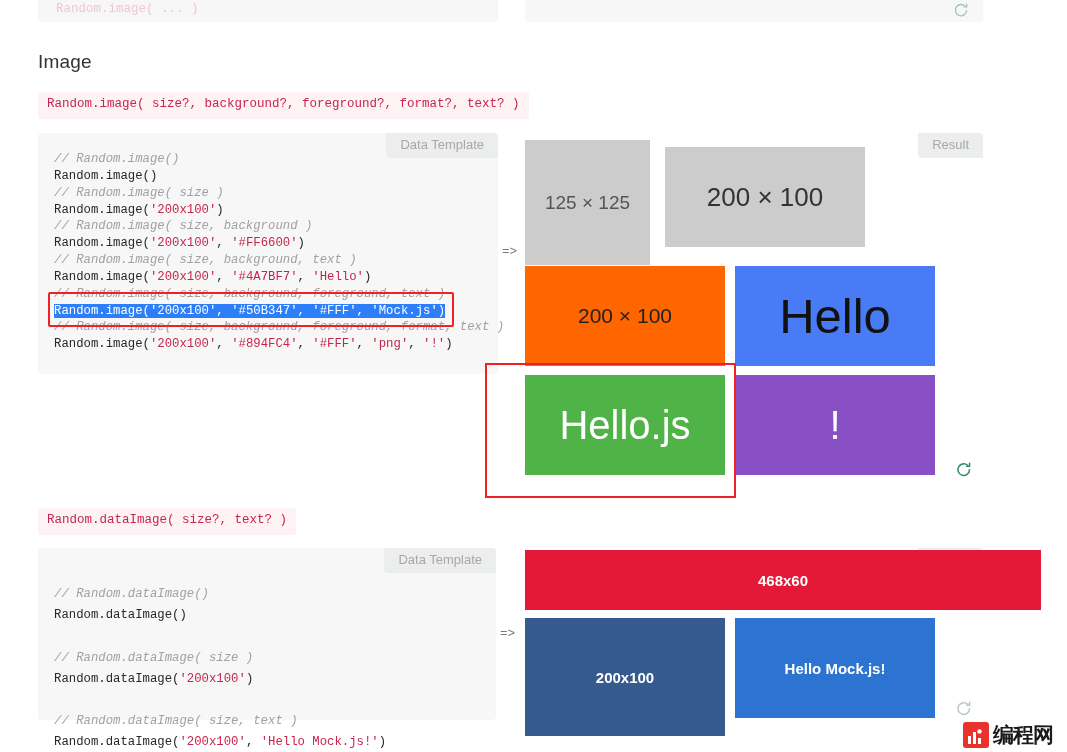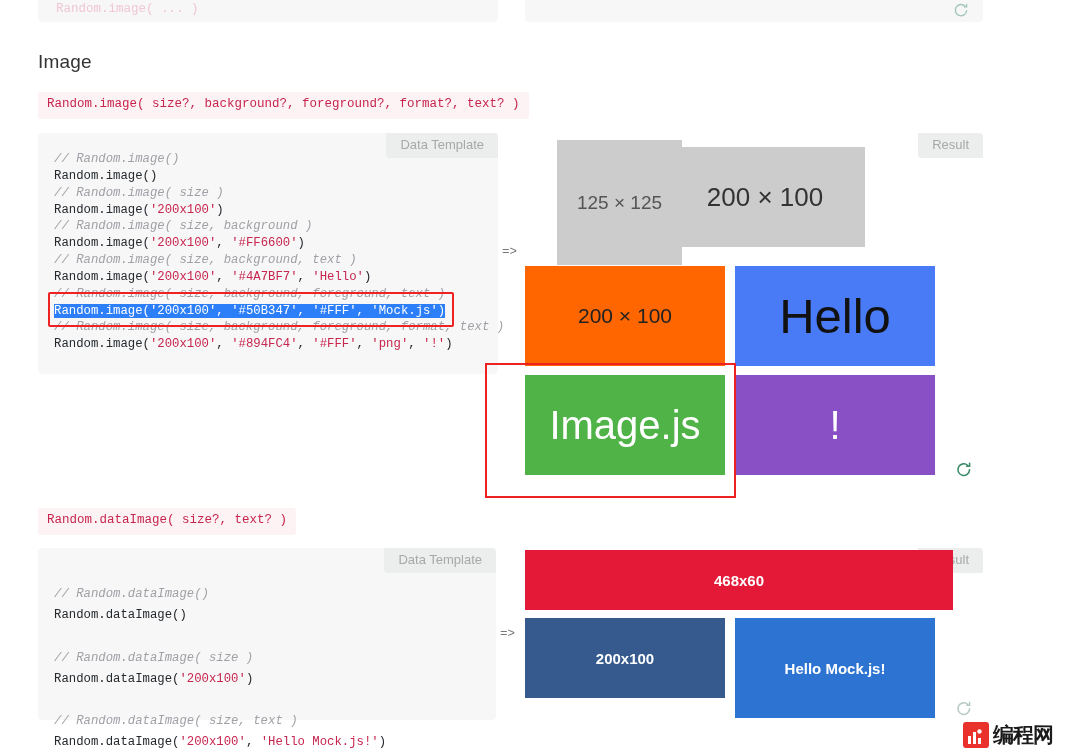--- a/index.html
+++ b/index.html
@@ -202,34 +202,34 @@
 <span class="cm">// Random.image( size, background, foreground, format, text )</span>
 Random.image(<span class="str">'200x100'</span>, <span class="str">'#894FC4'</span>, <span class="str">'#FFF'</span>, <span class="str">'png'</span>, <span class="str">'!'</span>)</div>
   </div>
   <div id="code-focus-rect"></div>
 
   <div class="arrow" id="arrow-image">=&gt;</div>
 
   <div class="result-panel" id="result-image">
     <div class="badge result-badge" style="right:0; top:0;">Result</div>
     <div id="image-thumbs">
-        <div class="thumb" style="left: 0px; top: 7px; width: 125px; height: 125px; background: rgb(204, 204, 204); margin-left: 32px;">
+        <div class="thumb" style="left: 0px; top: 7px; width: 125px; height: 125px; background: rgb(204, 204, 204);">
           <span class="gen-label" style="color: rgb(85, 85, 85); font-size: 19px;">125 × 125</span>
         </div>
         <div class="thumb" style="left: 140px; top: 14px; width: 200px; height: 100px; background: rgb(204, 204, 204);">
           <span class="gen-label" style="color: rgb(51, 51, 51); font-size: 26px;">200 × 100</span>
         </div>
         <div class="thumb" style="left: 0px; top: 133px; width: 200px; height: 100px; background: rgb(255, 102, 0);">
           <span class="gen-label" style="color: rgb(34, 34, 34); font-size: 21px;">200 × 100</span>
         </div>
         <div class="thumb" style="left: 210px; top: 133px; width: 200px; height: 100px; background: rgb(74, 123, 247);">
           <span class="gen-label" style="color: rgb(17, 17, 17); font-size: 49px;">Hello</span>
         </div>
         <div class="thumb" style="left: 0px; top: 242px; width: 200px; height: 100px; background: rgb(80, 179, 71);">
-          <span class="gen-label" style="color: rgb(255, 255, 255); font-size: 40px;">Image.js</span>
+          <span class="gen-label" style="color: rgb(255, 255, 255); font-size: 40px;">Hello.js</span>
         </div>
         <div class="thumb" style="left: 210px; top: 242px; width: 200px; height: 100px; background: rgb(137, 79, 196);">
           <span class="gen-label" style="color: rgb(255, 255, 255); font-size: 40px;">!</span>
         </div>
       </div>
   </div>
   <div id="result-focus-rect"></div>
 
   <svg class="refresh-icon" id="refresh-image" viewBox="0 0 24 24" fill="none" stroke="#3c8b6b" stroke-width="2.2" stroke-linecap="round">
     <path d="M20.5 12.5a8.2 8.2 0 1 1-2.4-6.1"></path>
@@ -248,24 +248,24 @@
 
 <span class="cm">// Random.dataImage( size, text )</span>
 Random.dataImage(<span class="str">'200x100'</span>, <span class="str">'Hello Mock.js!'</span>)</div>
   </div>
 
   <div class="arrow" id="arrow-dataimage">=&gt;</div>
 
   <div class="result-panel" id="result-dataimage">
     <div class="badge result-badge">Result</div>
     <div id="dataimage-thumbs">
-        <div class="thumb" style="left: 0px; top: 2px; width: 428px; height: 60px; background: rgb(227, 25, 55);">
+        <div class="thumb" style="left: 0px; top: 2px; width: 516px; height: 60px; background: rgb(227, 25, 55);">
           <span class="data-label" style="font-size: 15px;">468x60</span>
         </div>
-        <div class="thumb" style="left: 0px; top: 70px; width: 200px; height: 80px; background: rgb(54, 89, 142);">
+        <div class="thumb" style="left: 0px; top: 70px; width: 200px; height: 118px; background: rgb(54, 89, 142);">
           <span class="data-label" style="font-size: 15px;">200x100</span>
         </div>
         <div class="thumb" style="left: 210px; top: 70px; width: 200px; height: 100px; background: rgb(44, 115, 210);">
           <span class="data-label" style="font-size: 15px; text-align: center;">Hello Mock.js!</span>
         </div>
       </div>
   </div>
 
   <svg class="refresh-icon" id="refresh-dataimage" viewBox="0 0 24 24" fill="none" stroke="#b9ccc2" stroke-width="2.2" stroke-linecap="round">
     <path d="M20.5 12.5a8.2 8.2 0 1 1-2.4-6.1"></path>

